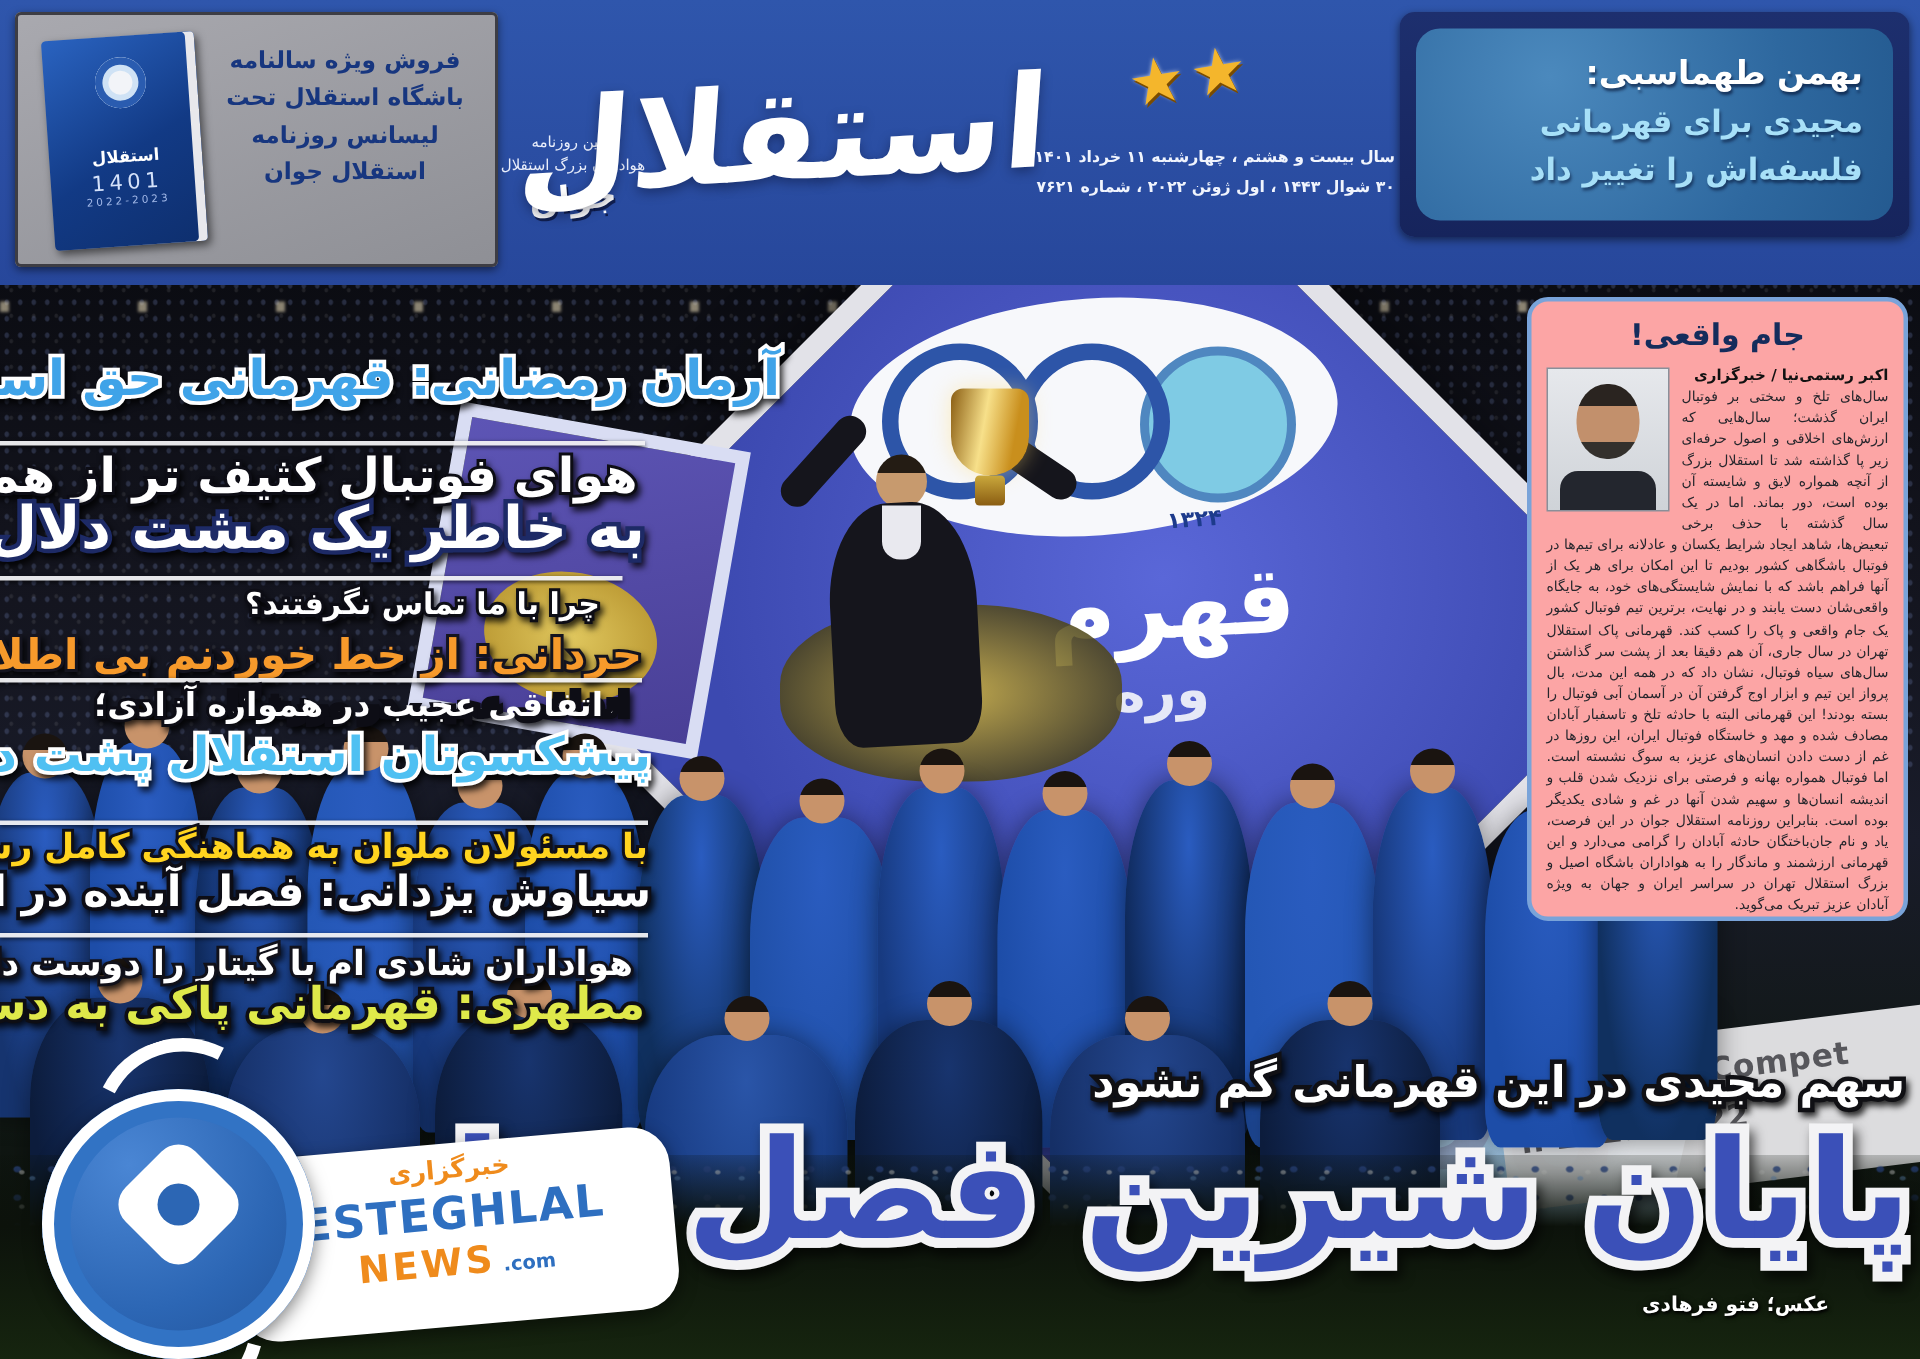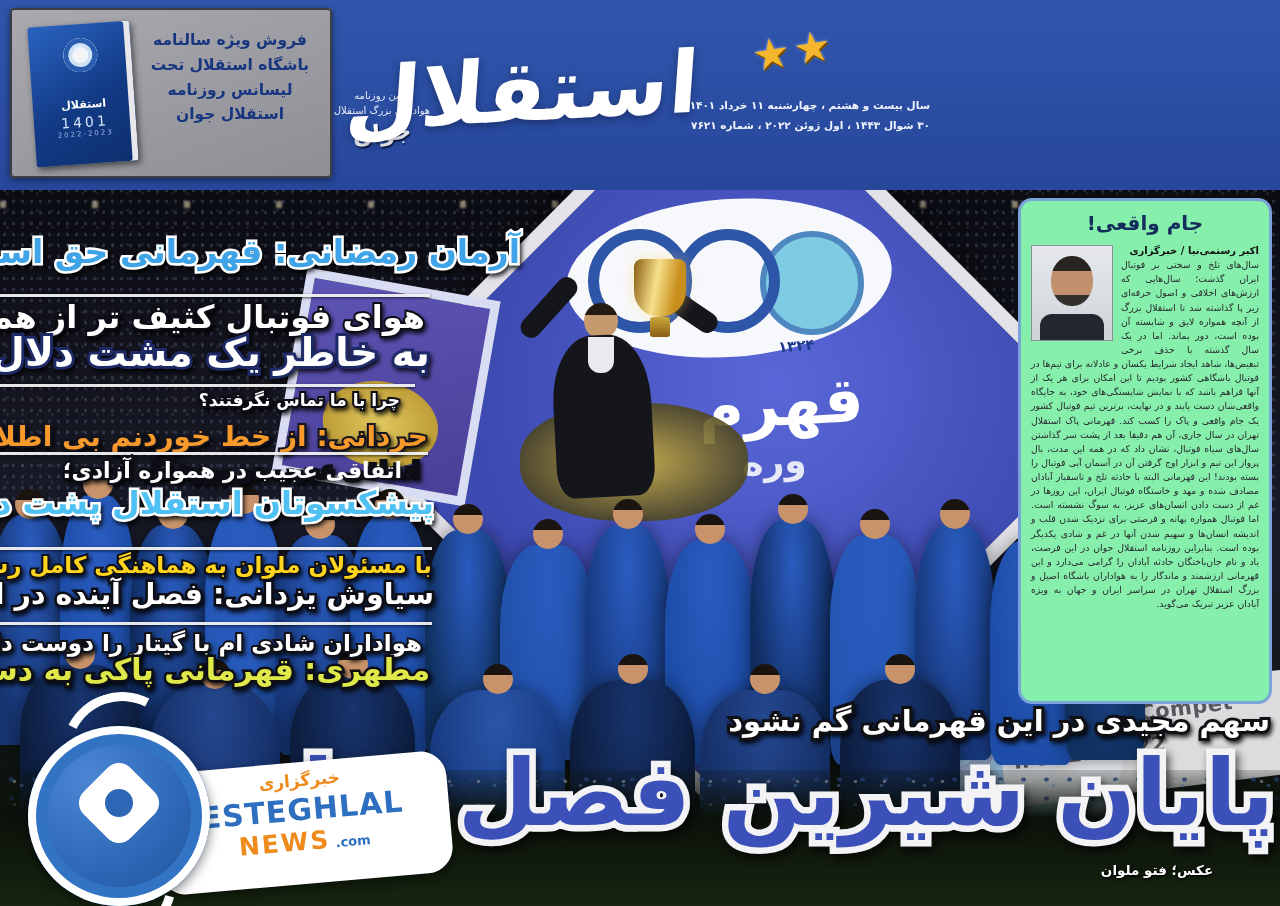--- a/index.html
+++ b/index.html
@@ -115,22 +115,22 @@
 
   
   .stk{position:absolute;z-index:8;direction:rtl;white-space:nowrap;font-weight:bold;
     filter:drop-shadow(2px 3px 2px rgba(0,0,0,.8));}
   .stk::before{content:attr(data-text);position:absolute;left:0;top:0;z-index:-1;
     -webkit-text-stroke:var(--sw,5px) var(--sc,#fff);}
   .sep{position:absolute;left:0;height:3px;background:#f2f2f4;z-index:8;opacity:.95;
     box-shadow:0 1px 3px rgba(0,0,0,.7);}
 
   
-  .card{position:absolute;left:1018px;top:198px;width:254px;height:506px;z-index:9;
-    background:#86efac;border:3px solid #79a3d9;border-radius:14px;padding:8px 10px;overflow:hidden;}
+  .card{position:absolute;left:1018px;top:198px;width:254px;height:416px;z-index:9;
+    background:#fca5a5;border:3px solid #79a3d9;border-radius:14px;padding:8px 10px;overflow:hidden;}
   .card-title{text-align:center;font-size:20px;font-weight:bold;color:#142c5c;margin:2px 0 8px;direction:rtl;}
   .card-body{direction:rtl;text-align:justify;font-size:9.3px;line-height:1.52;color:#26262c;}
   .col-photo{float:left;width:82px;height:96px;margin:2px 8px 4px 0;border:1px solid #8a8f99;
     background:linear-gradient(#e6e8ec,#cfd3d8);position:relative;}
   .col-photo::before{content:"";position:absolute;left:50%;top:10px;transform:translateX(-50%);
     width:42px;height:50px;border-radius:48%;background:linear-gradient(#2a2420 0 30%,#c2906c 30% 78%,#33302c 78%);}
   .col-photo::after{content:"";position:absolute;left:8px;right:8px;bottom:0;height:26px;
     border-radius:12px 12px 0 0;background:#23262e;}
   .byline{font-weight:bold;font-size:10px;color:#111;}
 
@@ -186,20 +186,27 @@
 هواداران بزرگ استقلال</div>
       <div class="tagline-brand">جوان</div>
     </div>
     <div class="wordmark rtl">استقلال</div>
     <div class="stars">★★</div>
     <div class="dates">
       <div>سال بیست و هشتم ، چهارشنبه ۱۱ خرداد ۱۴۰۱</div>
       <div>۳۰ شوال ۱۴۴۳ ، اول ژوئن ۲۰۲۲ ، شماره ۷۶۲۱</div>
     </div>
 
+    <div class="teaser">
+      <div class="teaser-inner">
+        <div class="teaser-speaker">بهمن طهماسبی:</div>
+        <div class="teaser-text pre">مجیدی برای قهرمانی
+فلسفه‌اش را تغییر داد</div>
+      </div>
+    </div>
   </div>
 
   <div class="photo">
     <div class="lights"></div>
     <div class="banner"></div>
     <div class="logo-cloud"></div>
     <div class="ring c1"></div>
     <div class="ring c3"></div>
     <div class="ring c2"></div>
     <div class="banner-year">۱۳۲۴</div>
@@ -246,21 +253,21 @@
       <div>n 2021-2022</div>
     </div>
     <div class="confetti"></div>
   </div>
 
   <div class="stk" style="top:232px;right:760px;font-size:33px;color:#3fa3e8;--sw:5px;--sc:#fff" data-text="آرمان رمضانی: قهرمانی حق استقلال بود">آرمان رمضانی: قهرمانی حق استقلال بود</div>
   <div class="sep" style="top:294px;width:430px"></div>
   <div class="stk" style="top:298px;right:855px;font-size:32px;color:#fff;--sw:4px;--sc:#0d0d15" data-text="هوای فوتبال کثیف تر از همیشه؛">هوای فوتبال کثیف تر از همیشه؛</div>
   <div class="stk" style="top:330px;right:850px;font-size:39px;color:#fff;--sw:6px;--sc:#1d2a66" data-text="به خاطر یک مشت دلال!">به خاطر یک مشت دلال!</div>
   <div class="sep" style="top:384px;width:415px"></div>
-  <div class="stk" style="top:390px;right:880px;font-size:17px;color:#fff;--sw:4px;--sc:#0d0d15" data-text="چرا با ما تماس نگرفتند؟">چرا با ما تماس نگرفتند؟</div>
+  <div class="stk" style="top:390px;right:880px;font-size:20px;color:#fff;--sw:4px;--sc:#0d0d15" data-text="چرا با ما تماس نگرفتند؟">چرا با ما تماس نگرفتند؟</div>
   <div class="stk" style="top:420px;right:852px;font-size:28px;color:#f79a2b;--sw:4px;--sc:#14141f" data-text="حردانی: از خط خوردنم بی اطلاع بودم!">حردانی: از خط خوردنم بی اطلاع بودم!</div>
   <div class="sep" style="top:452px;width:428px"></div>
   <div class="stk" style="top:458px;right:878px;font-size:22px;color:#fff;--sw:4px;--sc:#0d0d15" data-text="اتفاقی عجیب در ورزشگاه آزادی؛">اتفاقی عجیب در همواره آزادی؛</div>
   <div class="stk" style="top:484px;right:846px;font-size:32px;color:#4fc0f2;--sw:5px;--sc:#fff" data-text="پیشکسوتان استقلال پشت درهای بسته">پیشکسوتان استقلال پشت درهای بسته</div>
   <div class="sep" style="top:547px;width:432px"></div>
   <div class="stk" style="top:552px;right:848px;font-size:23px;color:#ffd41f;--sw:4px;--sc:#101018" data-text="با مسئولان ملوان به هماهنگی کامل رسیده‌ام">با مسئولان ملوان به هماهنگی کامل رسیده‌ام</div>
   <div class="stk" style="top:578px;right:846px;font-size:28.5px;color:#fff;--sw:5px;--sc:#0d0d15" data-text="سیاوش یزدانی: فصل آینده در استقلال هستم">سیاوش یزدانی: فصل آینده در استقلال هستم</div>
   <div class="sep" style="top:622px;width:432px"></div>
   <div class="stk" style="top:630px;right:858px;font-size:23px;color:#fff;--sw:4px;--sc:#11111a" data-text="هواداران شادی ام با گیتار را دوست دارند">هواداران شادی ام با گیتار را دوست دارند</div>
   <div class="stk" style="top:652px;right:850px;font-size:30px;color:#dfe94a;--sw:5px;--sc:#0e0e14" data-text="مطهری: قهرمانی پاکی به دست آوردیم">مطهری: قهرمانی پاکی به دست آوردیم</div>
@@ -269,21 +276,21 @@
     <div class="card-title">جام واقعی!</div>
     <div class="card-body">
       <div class="col-photo"></div>
       <span class="byline">اکبر رستمی‌نیا / خبرگزاری</span><br>
       <span>سال‌های تلخ و سختی بر فوتبال ایران گذشت؛ سال‌هایی که ارزش‌های اخلاقی و اصول حرفه‌ای زیر پا گذاشته شد تا استقلال بزرگ از آنچه همواره لایق و شایسته آن بوده است، دور بماند. اما در یک سال گذشته با حذف برخی تبعیض‌ها، شاهد ایجاد شرایط یکسان و عادلانه برای تیم‌ها در فوتبال باشگاهی کشور بودیم تا این امکان برای هر یک از آنها فراهم باشد که با نمایش شایستگی‌های خود، به جایگاه واقعی‌شان دست یابند و در نهایت، برترین تیم فوتبال کشور یک جام واقعی و پاک را کسب کند. قهرمانی پاک استقلال تهران در سال جاری، آن هم دقیقا بعد از پشت سر گذاشتن سال‌های سیاه فوتبال، نشان داد که در همه این مدت، بال پرواز این تیم و ابزار اوج گرفتن آن در آسمان آبی فوتبال را بسته بودند! این قهرمانی البته با حادثه تلخ و تاسفبار آبادان مصادف شده و مهد و خاستگاه فوتبال ایران، این روزها در غم از دست دادن انسان‌های عزیز، به سوگ نشسته است. اما فوتبال همواره بهانه و فرصتی برای نزدیک شدن قلب و اندیشه انسان‌ها و سهیم شدن آنها در غم و شادی یکدیگر بوده است. بنابراین روزنامه استقلال جوان در این فرصت، یاد و نام جان‌باختگان حادثه آبادان را گرامی می‌دارد و این قهرمانی ارزشمند و ماندگار را به هواداران باشگاه اصیل و بزرگ استقلال تهران در سراسر ایران و جهان به ویژه آبادان عزیز تبریک می‌گوید.</span>
     </div>
   </div>
 
   <div class="stk kicker" data-text="سهم مجیدی در این قهرمانی گم نشود">سهم مجیدی در این قهرمانی گم نشود</div>
   <div class="stk main-hl" data-text="پایان شیرین فصل برای ف">پایان شیرین فصل برای ف</div>
-  <div class="credit">عکس؛ فتو ملوان</div>
+  <div class="credit">عکس؛ فتو فرهادی</div>
 
   <div class="wm">
     <div class="wm-pill">
       <div class="wm-fa">خبرگزاری</div>
       <div class="wm-brand">ESTEGHLAL</div>
       <div>
         <span class="wm-news">NEWS</span>
         <span class="wm-tld">.com</span>
       </div>
     </div>

